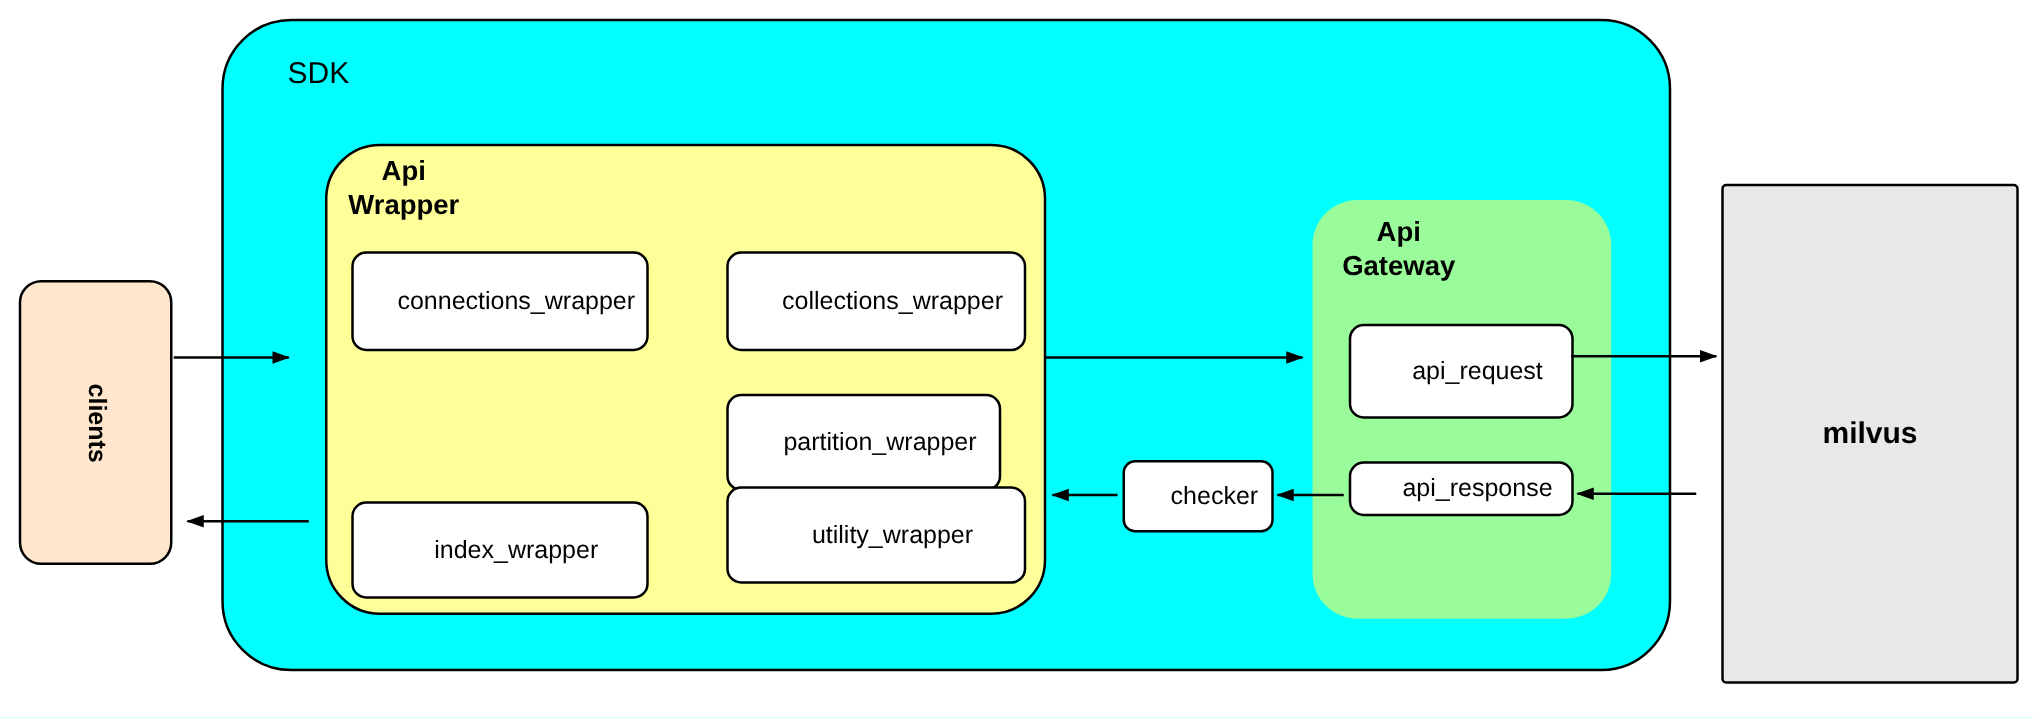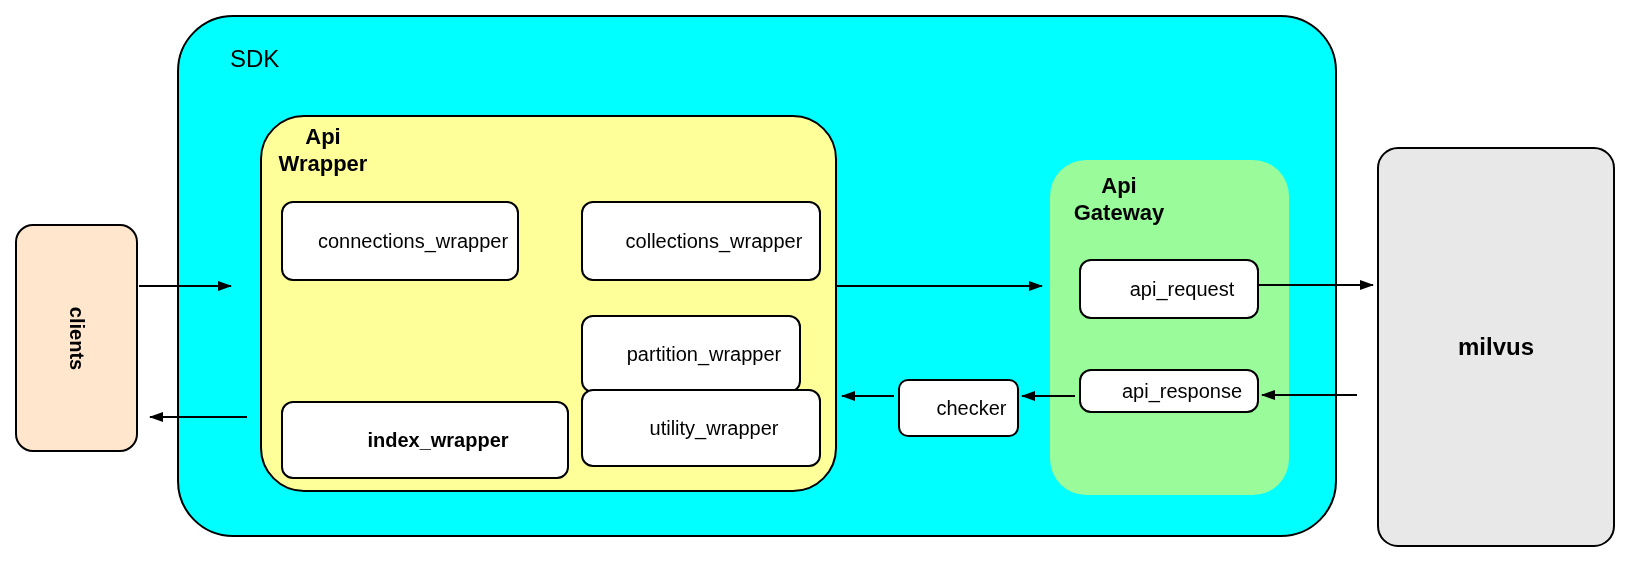--- a/index.html
+++ b/index.html
@@ -59,47 +59,46 @@
     background: var(--api-gateway-fill, #99FB99);
     border-radius: 36px;
   }
   .api-gateway-label { left: 14px; top: 12px; width: 110px; }
 
   
   .milvus {
     left: 1377px; top: 147px; width: 238px; height: 400px;
     background: var(--milvus-fill, #E8E8E8);
     border: 2px solid var(--border, #000);
-    border-radius: 21px;
+    border-radius: 4px;
     display: flex; align-items: center; justify-content: center;
     font-weight: bold; font-size: 24px;
   }
 
   
   .leaf {
     background: var(--node-fill, #fff);
     border: 2px solid var(--border, #000);
     border-radius: 12px;
     display: flex; align-items: center; justify-content: center;
     font-size: 20px; white-space: nowrap; padding-left: 26px;
   }
   .m-conn      { left: 19px;  top: 84px;  width: 238px; height: 80px; }
   .m-coll      { left: 319px; top: 84px;  width: 240px; height: 80px; }
   .m-schema    { left: 19px;  top: 184px; width: 238px; height: 78px; }
   .m-partition { left: 319px; top: 198px; width: 220px; height: 78px; }
-  .m-index     { left: 19px;  top: 284px; width: 288px; height: 78px; font-weight: bold; }
+  .m-index     { left: 19px;  top: 284px; width: 238px; height: 78px; }
   .m-utility   { left: 319px; top: 272px; width: 240px; height: 78px; }
 
-  .g-request   { left: 29px; top: 99px;  width: 180px; height: 60px; }
+  .g-request   { left: 29px; top: 99px;  width: 180px; height: 76px; }
   .g-response  { left: 29px; top: 209px; width: 180px; height: 44px; }
 
   .checker {
     left: 719px; top: 351px; width: 121px; height: 58px;
     border-radius: 10px;
-    margin-top: 11px;
   }
 
   .arrows {
     position: absolute; left: 0; top: 0;
     pointer-events: none; z-index: 10;
   }
   .arrows line { stroke: var(--border, #000); stroke-width: 2px; }
 </style>
 </head>
 <body>

